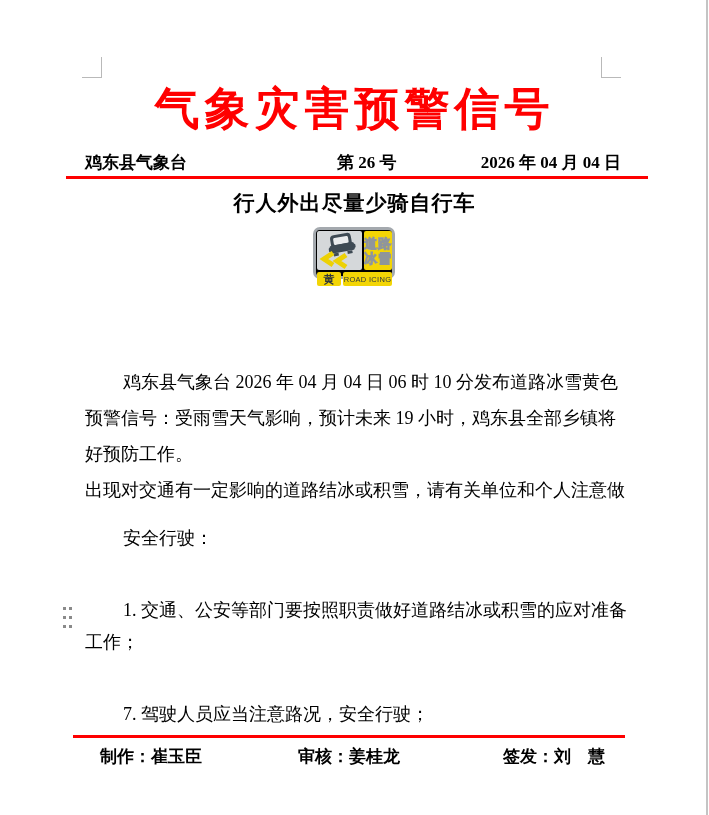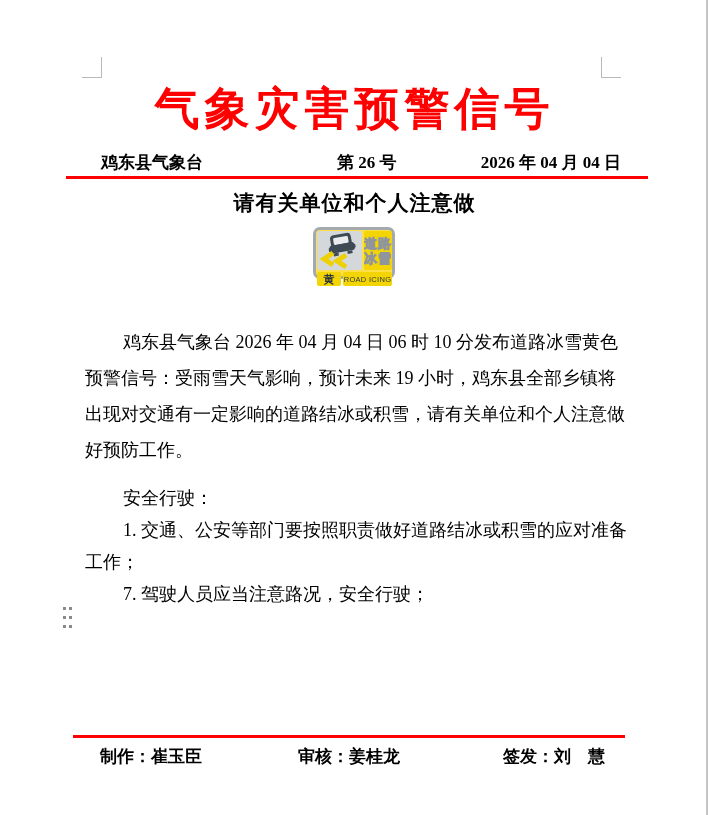--- a/index.html
+++ b/index.html
@@ -26,41 +26,41 @@
     text-align: center;
     font-size: 45px; line-height: 50px; font-weight: bold;
     letter-spacing: 5px; color: #ff0000;
     font-family: "Liberation Serif", "DejaVu Serif", serif;
     white-space: nowrap;
   }
   .hdr {
     position: absolute; top: 152px; height: 22px;
     font-size: 17px; line-height: 22px; font-weight: bold; white-space: nowrap;
   }
-  .hdr.issuer { left: 85px; margin-left: 16px; }
+  .hdr.issuer { left: 85px; }
   .hdr.number { left: 337px; }
   .hdr.date   { right: 88px; }
 
   .rule { position: absolute; height: 3px; background: #fe0000; }
   .rule-top    { left: 66px; top: 176px; width: 582px; }
   .rule-bottom { left: 73px; top: 735px; width: 552px; }
 
   .subtitle {
     position: absolute; top: 191px; left: 0; width: 709px;
     text-align: center;
     font-size: 21px; line-height: 24px; font-weight: bold; letter-spacing: 1px;
     font-family: "Liberation Sans", "DejaVu Sans", sans-serif;
     white-space: nowrap;
   }
 
   
   .warn-icon {
     position: absolute; left: 313px; top: 227px;
     width: 82px; height: 52px;
-    background: #fde047;
+    background: #000000;
     border: 3px solid #a4a9ae;
     border-radius: 7px;
   }
   .wi-cell { position: absolute; border-radius: 2px; overflow: hidden; }
   .wi-car   { left: 1px;  top: 1px;  width: 45px; height: 39px; background: #d5d8da; }
   .wi-name  { left: 48px; top: 1px;  width: 28px; height: 39px; background: #f3d505;
               display: flex; flex-direction: column; align-items: center; justify-content: center; }
   .wi-name div {
     font-size: 13px; line-height: 15px; font-weight: bold;
     color: #fdfdf8; -webkit-text-stroke: 1px #8f959b;
@@ -76,21 +76,21 @@
               font-family: "Liberation Sans", sans-serif; white-space: nowrap; }
 
   .body-text {
     position: absolute; left: 85px; top: 324px; width: 545px;
     font-size: 18px; line-height: 36px; white-space: nowrap;
   }
   .guide {
     position: absolute; left: 85px; top: 482px; width: 545px;
     font-size: 18px; line-height: 32px; white-space: nowrap;
   }
-  .line.indent { padding-left: 38px; }
+  .line.indent { padding-left: 38px; margin-top: 40px; }
 
   .drag-dots {
     position: absolute; left: 63px; top: 607px;
     display: grid; grid-template-columns: 3px 3px;
     column-gap: 3px; row-gap: 6px;
   }
   .drag-dots i { display: block; width: 3px; height: 3px; background: #8a8a8a; }
 
   .ftr {
     position: absolute; top: 747px; height: 20px;
@@ -110,21 +110,21 @@
   <div class="right-edge"></div>
 
   <h1 class="title">气象灾害预警信号</h1>
 
   <div class="hdr issuer">鸡东县气象台</div>
   <div class="hdr number">第 26 号</div>
   <div class="hdr date">2026 年 04 月 04 日</div>
 
   <div class="rule rule-top"></div>
 
-  <h2 class="subtitle">请有关单位和个人注意做</h2>
+  <h2 class="subtitle">行人外出尽量少骑自行车</h2>
 
   <div class="warn-icon">
     <div class="wi-cell wi-car">
       <svg width="45" height="39" viewBox="0 0 45 39">
         <g transform="rotate(-10 24 13)">
           <rect x="14" y="3" width="21" height="15" rx="4" fill="#3e4a54"></rect>
           <rect x="17" y="6" width="15" height="7" rx="1.5" fill="#e9ebed"></rect>
           <rect x="12" y="13" width="25" height="8" rx="2.5" fill="#3e4a54"></rect>
           <rect x="11" y="15" width="3" height="4" rx="1" fill="#3e4a54"></rect>
           <rect x="35" y="15" width="3" height="4" rx="1" fill="#3e4a54"></rect>
@@ -139,22 +139,22 @@
       <div>道路</div>
       <div>冰雪</div>
     </div>
     <div class="wi-cell wi-level">黄</div>
     <div class="wi-cell wi-en">ROAD ICING</div>
   </div>
 
   <div class="body-text">
     <div class="line indent">鸡东县气象台 2026 年 04 月 04 日 06 时 10 分发布道路冰雪黄色</div>
     <div class="line">预警信号：受雨雪天气影响，预计未来 19 小时，鸡东县全部乡镇将</div>
+    <div class="line">好预防工作。</div>
     <div class="line">出现对交通有一定影响的道路结冰或积雪，请有关单位和个人注意做</div>
-    <div class="line">好预防工作。</div>
   </div>
 
   <div class="guide">
     <div class="line indent">安全行驶：</div>
     <div class="line indent">1. 交通、公安等部门要按照职责做好道路结冰或积雪的应对准备</div>
     <div class="line">工作；</div>
     <div class="line indent">7. 驾驶人员应当注意路况，安全行驶；</div>
   </div>
 
   <div class="drag-dots">

